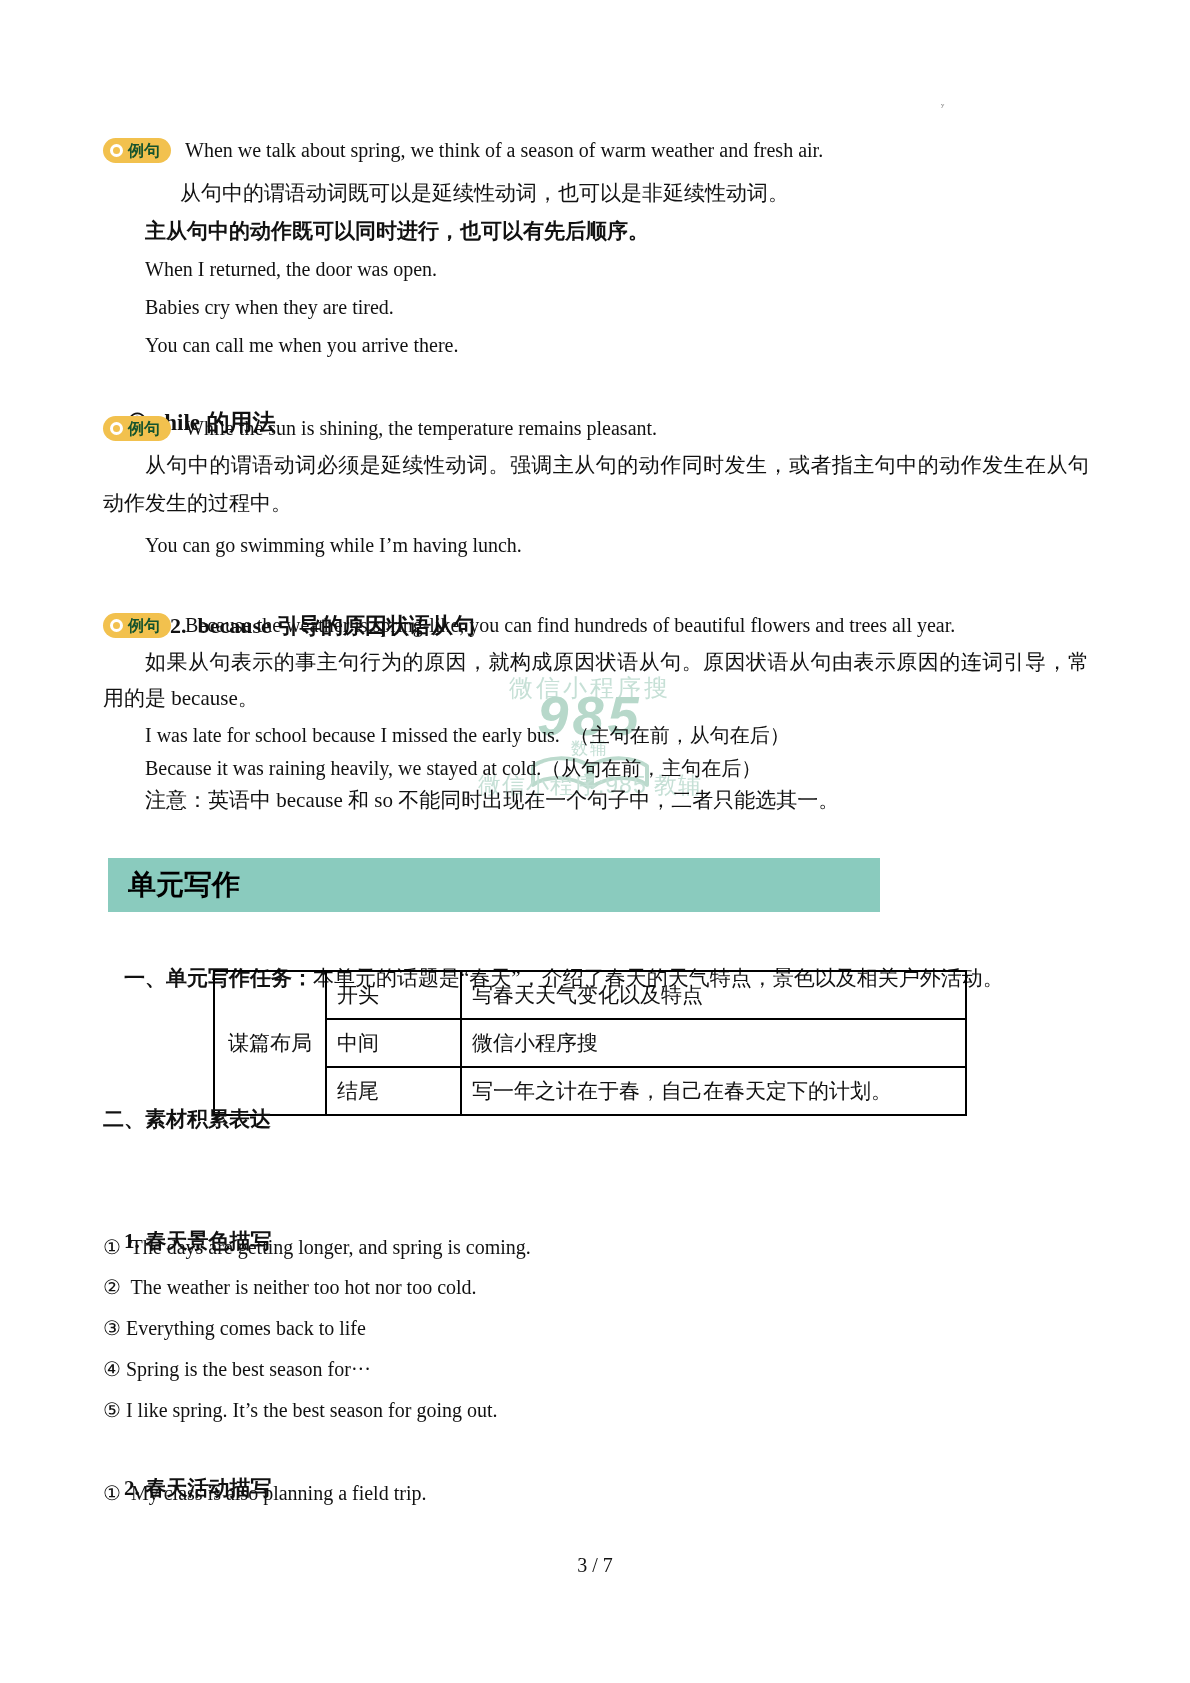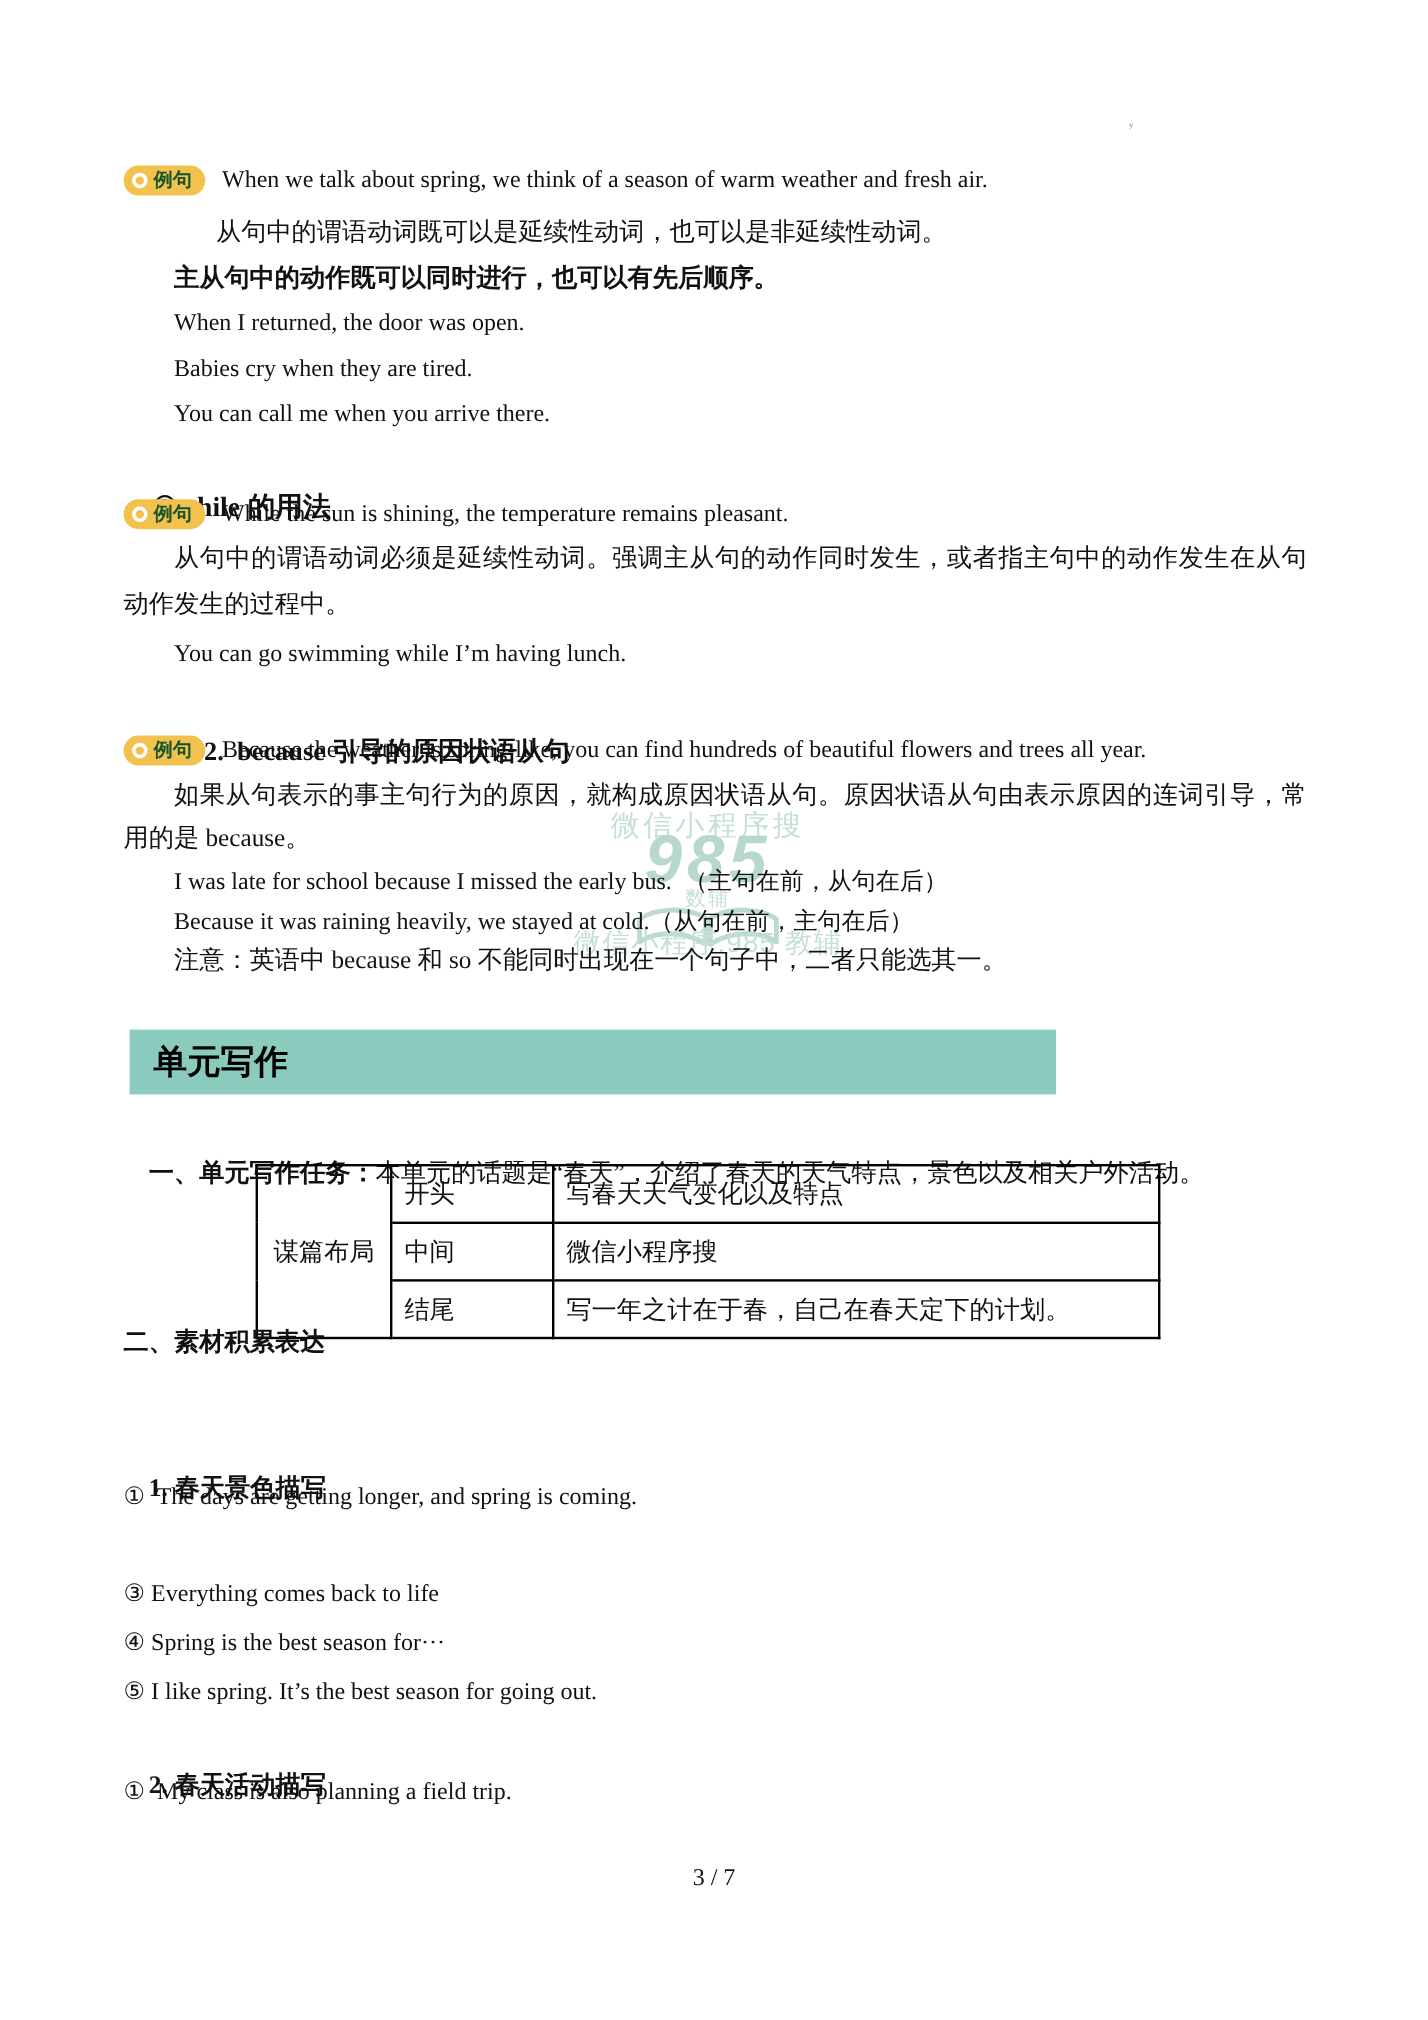--- a/index.html
+++ b/index.html
@@ -131,20 +131,21 @@
         </tr>
       </tbody>
     </table>
   </div>
 
   <div class="l hei" style="left:103px;top:1100px;">二、素材积累表达</div>
   <div class="l" style="left:103px;top:1185px;">
     <span class="serifb">1.</span><span class="hei"> 春天景色描写</span>
   </div>
   <div class="l en" style="left:103px;top:1229px;">①  The days are getting longer, and spring is coming.</div>
+  <div class="l en" style="left:103px;top:1269px;">②  The weather is neither too hot nor too cold.</div>
   <div class="l en" style="left:103px;top:1310px;">③ Everything comes back to life</div>
   <div class="l en" style="left:103px;top:1351px;">④ Spring is the best season for···</div>
   <div class="l en" style="left:103px;top:1392px;">⑤ I like spring. It’s the best season for going out.</div>
   <div class="l" style="left:103px;top:1432px;">
     <span class="serifb">2.</span><span class="hei"> 春天活动描写</span>
   </div>
   <div class="l en" style="left:103px;top:1475px;">①  My class is also planning a field trip.</div>
 
   <div class="footer">3 / 7</div>
 

